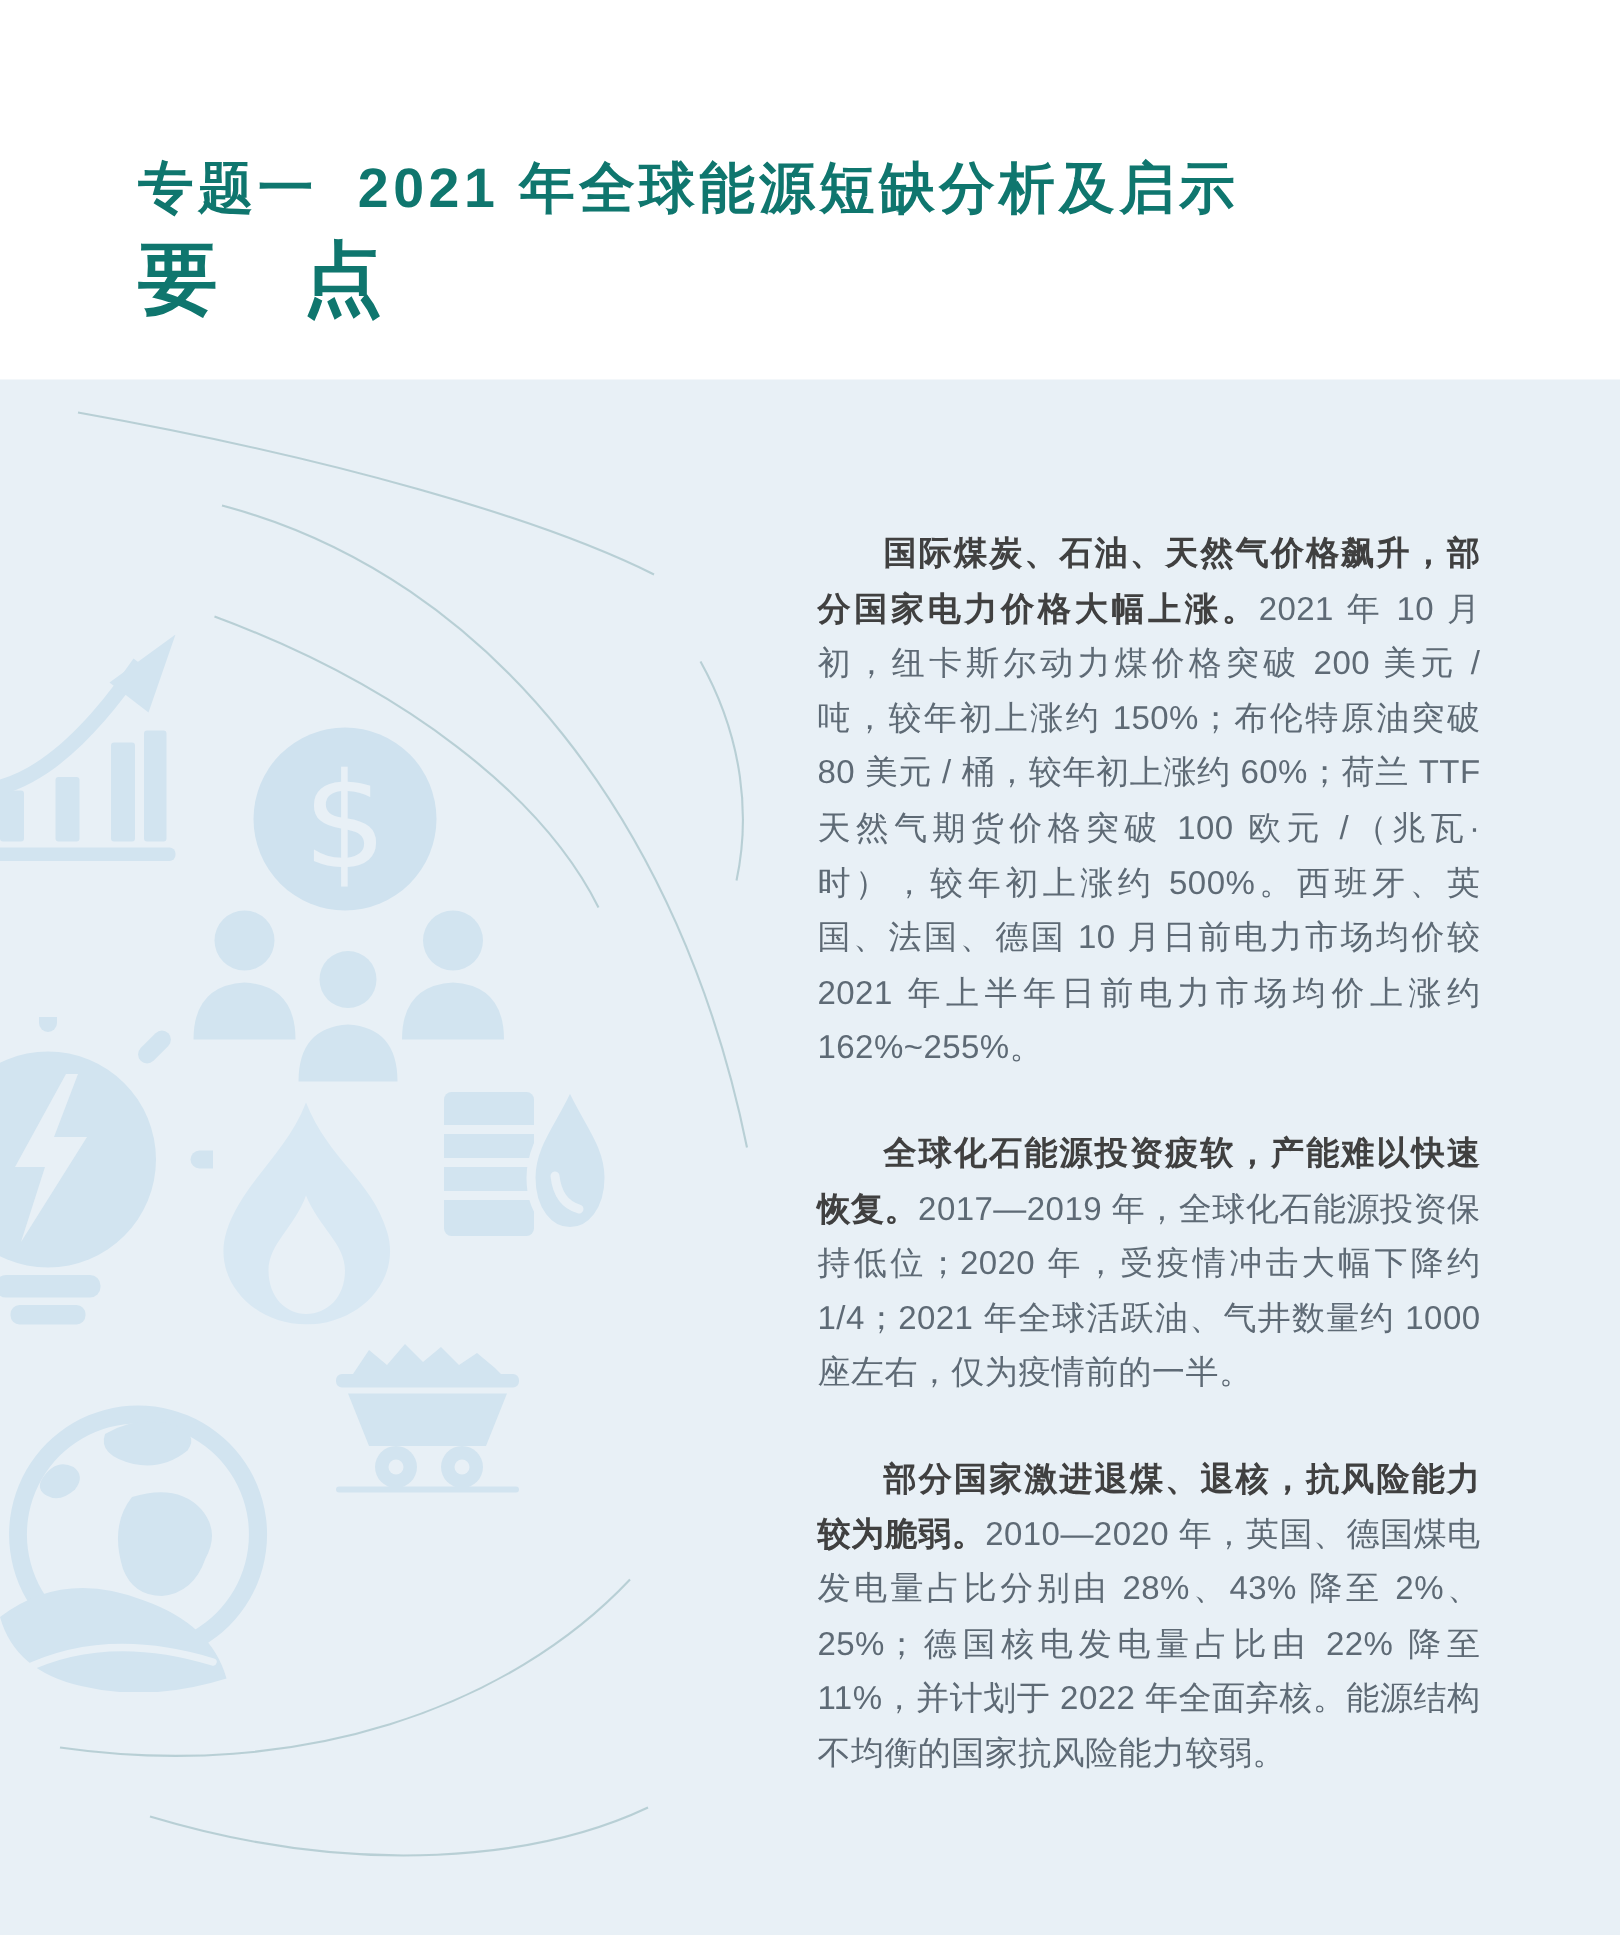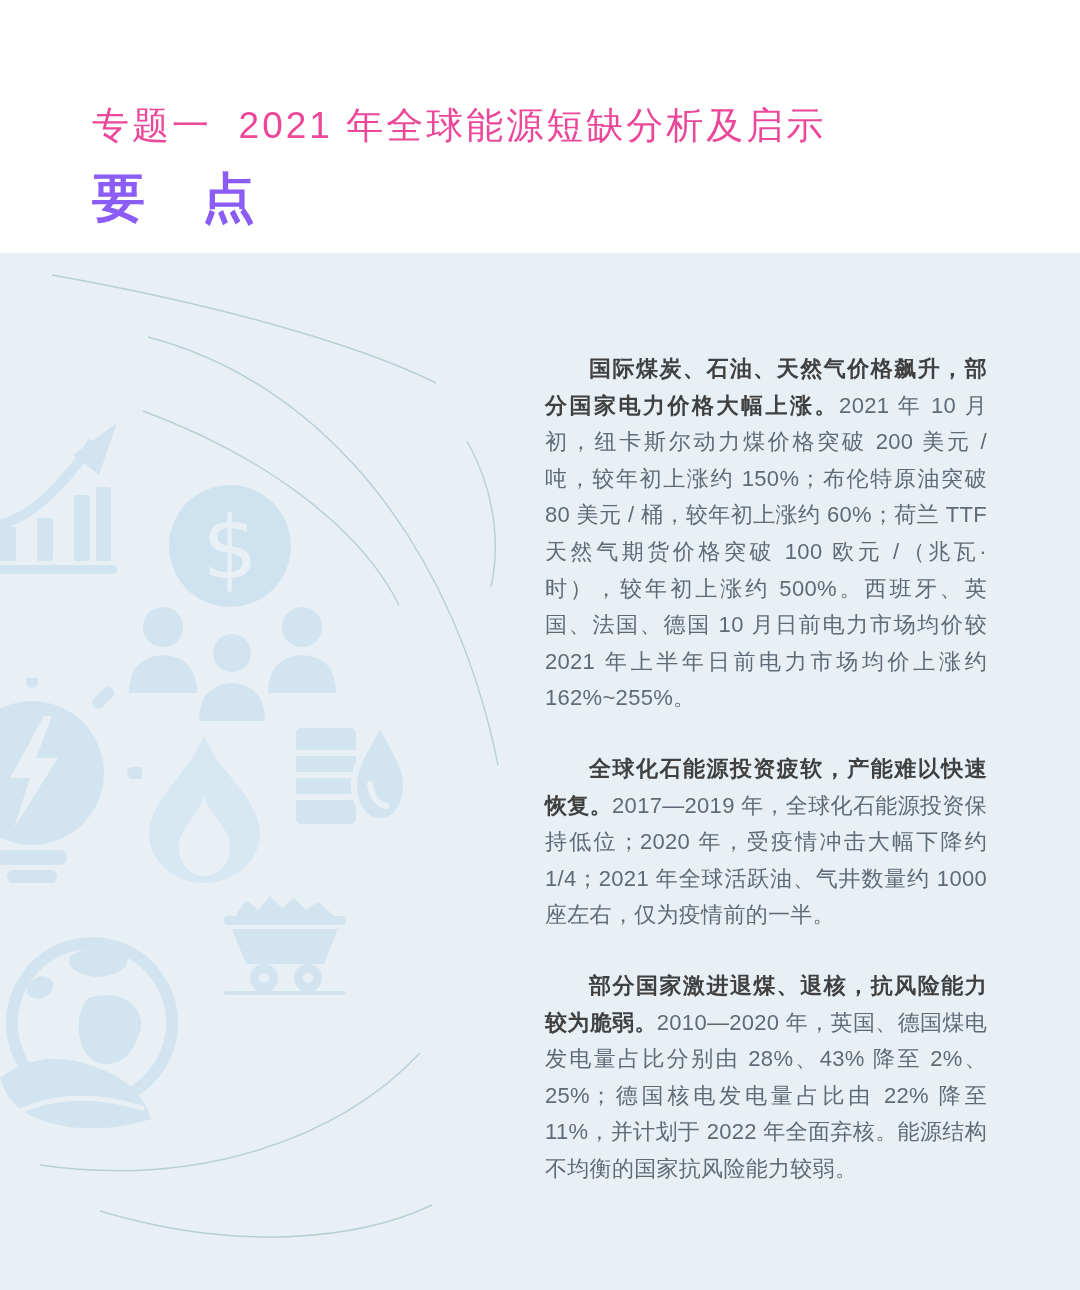--- a/index.html
+++ b/index.html
@@ -2,26 +2,26 @@
 <html><head>
 <meta charset="utf-8">
 <style>
   html,body{margin:0;padding:0;}
   body{
     width:1080px;height:1290px;background:#ffffff;overflow:hidden;position:relative;
     font-family:"Liberation Sans", sans-serif;
   }
   .header{position:absolute;left:92px;top:104px;}
   .doc-title{
-    margin:0;font-size:37px;font-weight:400;letter-spacing:3px;
-    color:#ec4899;white-space:pre;line-height:1.2;
+    margin:0;font-size:37px;font-weight:700;letter-spacing:3px;
+    color:#0f766e;white-space:pre;line-height:1.2;
   }
   .doc-subtitle{
-    margin:21px 0 0 0;font-size:53px;font-weight:700;letter-spacing:2px;
-    color:#8b5cf6;white-space:pre;line-height:1.1;
+    margin:10px 0 0 0;font-size:53px;font-weight:700;letter-spacing:2px;
+    color:#0f766e;white-space:pre;line-height:1.1;
   }
   .panel{
     position:absolute;left:0;top:253px;width:1080px;height:1037px;
     background:#e8f0f6;overflow:hidden;
   }
   .arcs{position:absolute;left:0;top:0;z-index:1;}
   .decor{position:absolute;z-index:2;}
   .content{
     position:absolute;left:545px;top:98px;width:442px;z-index:3;
   }

